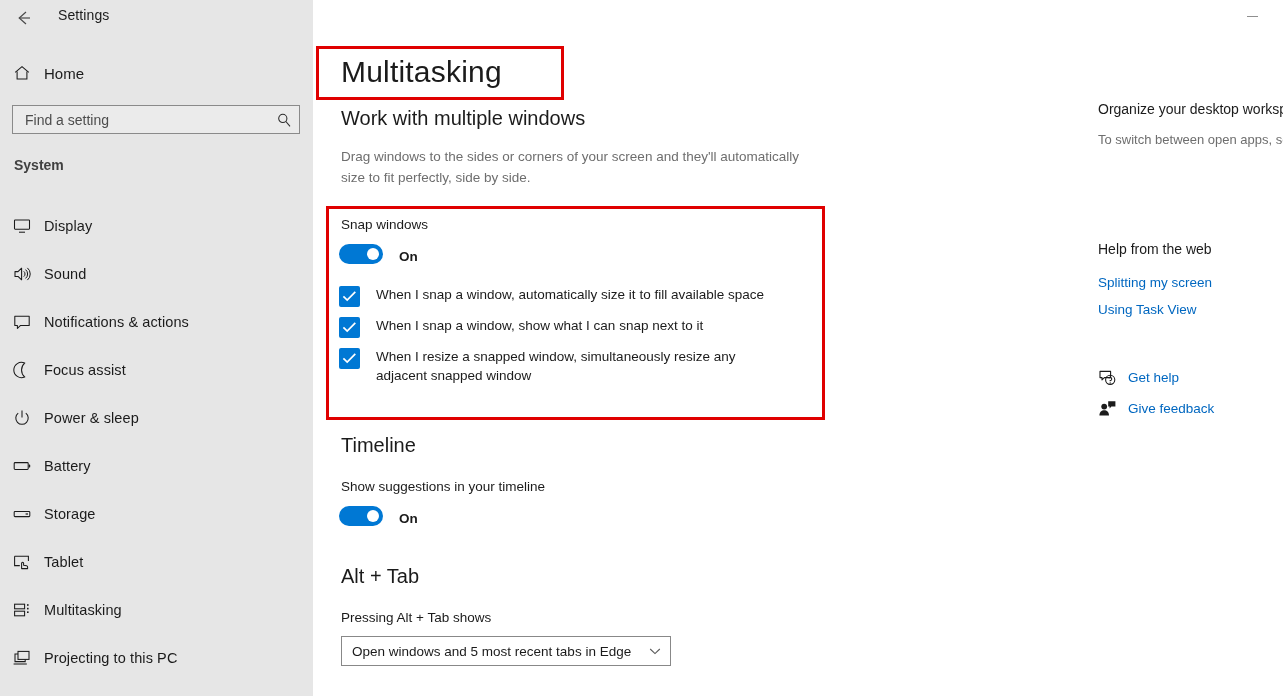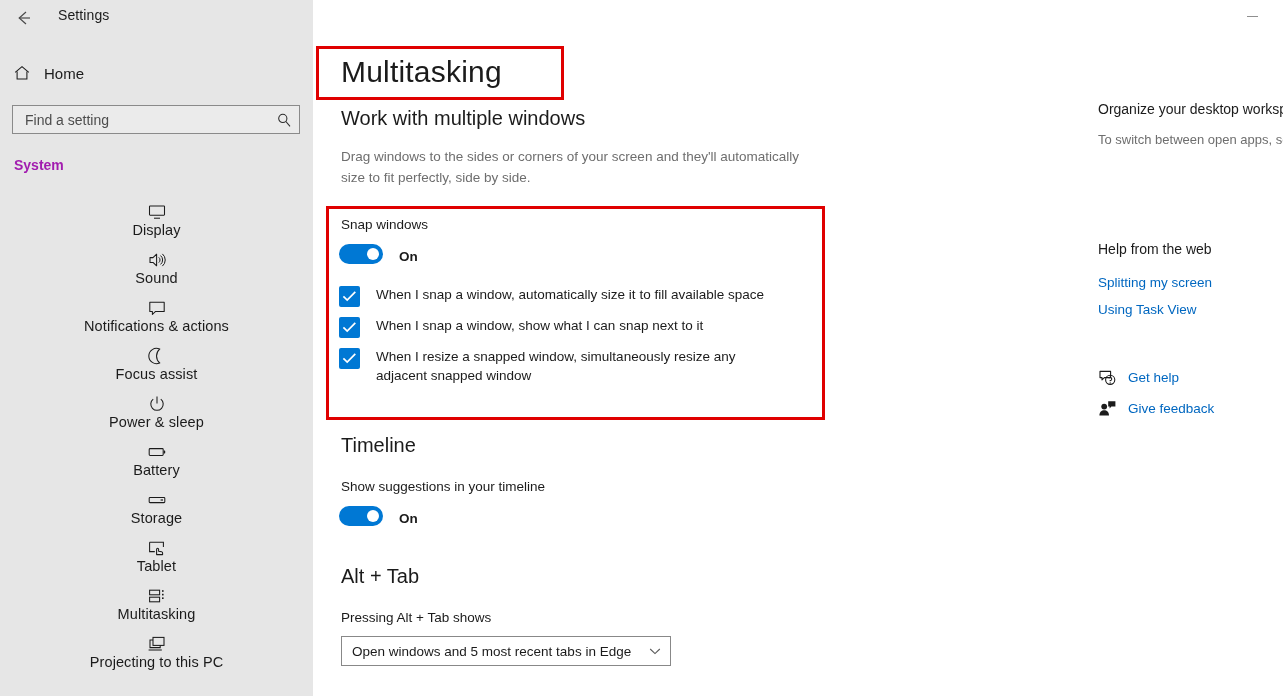--- a/index.html
+++ b/index.html
@@ -57,27 +57,27 @@
   }
   #search-input::placeholder { color: #4d4d4d; opacity: 1; }
   #search-icon-btn {
     width: 30px; height: 100%;
     display:flex; align-items:center; justify-content:center;
     color:#2b2b2b;
   }
 
   #group-label {
     position: absolute; left: 14px; top: 157px;
-    font-size: 14px; font-weight: bold; color: #a21caf;
+    font-size: 14px; font-weight: bold; color: #404040;
   }
 
   #navlist { position: absolute; left: 0; top: 202px; width: 313px; }
   .nav-item {
     height: 48px; width: 313px;
-    display: flex; align-items: center; flex-direction: column;
+    display: flex; align-items: center;
   }
   .nav-ico {
     width: 44px; min-width:44px;
     display: flex; align-items: center; justify-content: center;
     color: #1b1b1b;
   }
   .nav-ico svg { display:block; }
   .nav-txt { font-size: 14.5px; color: #1b1b1b; letter-spacing: .1px; }
 
   

